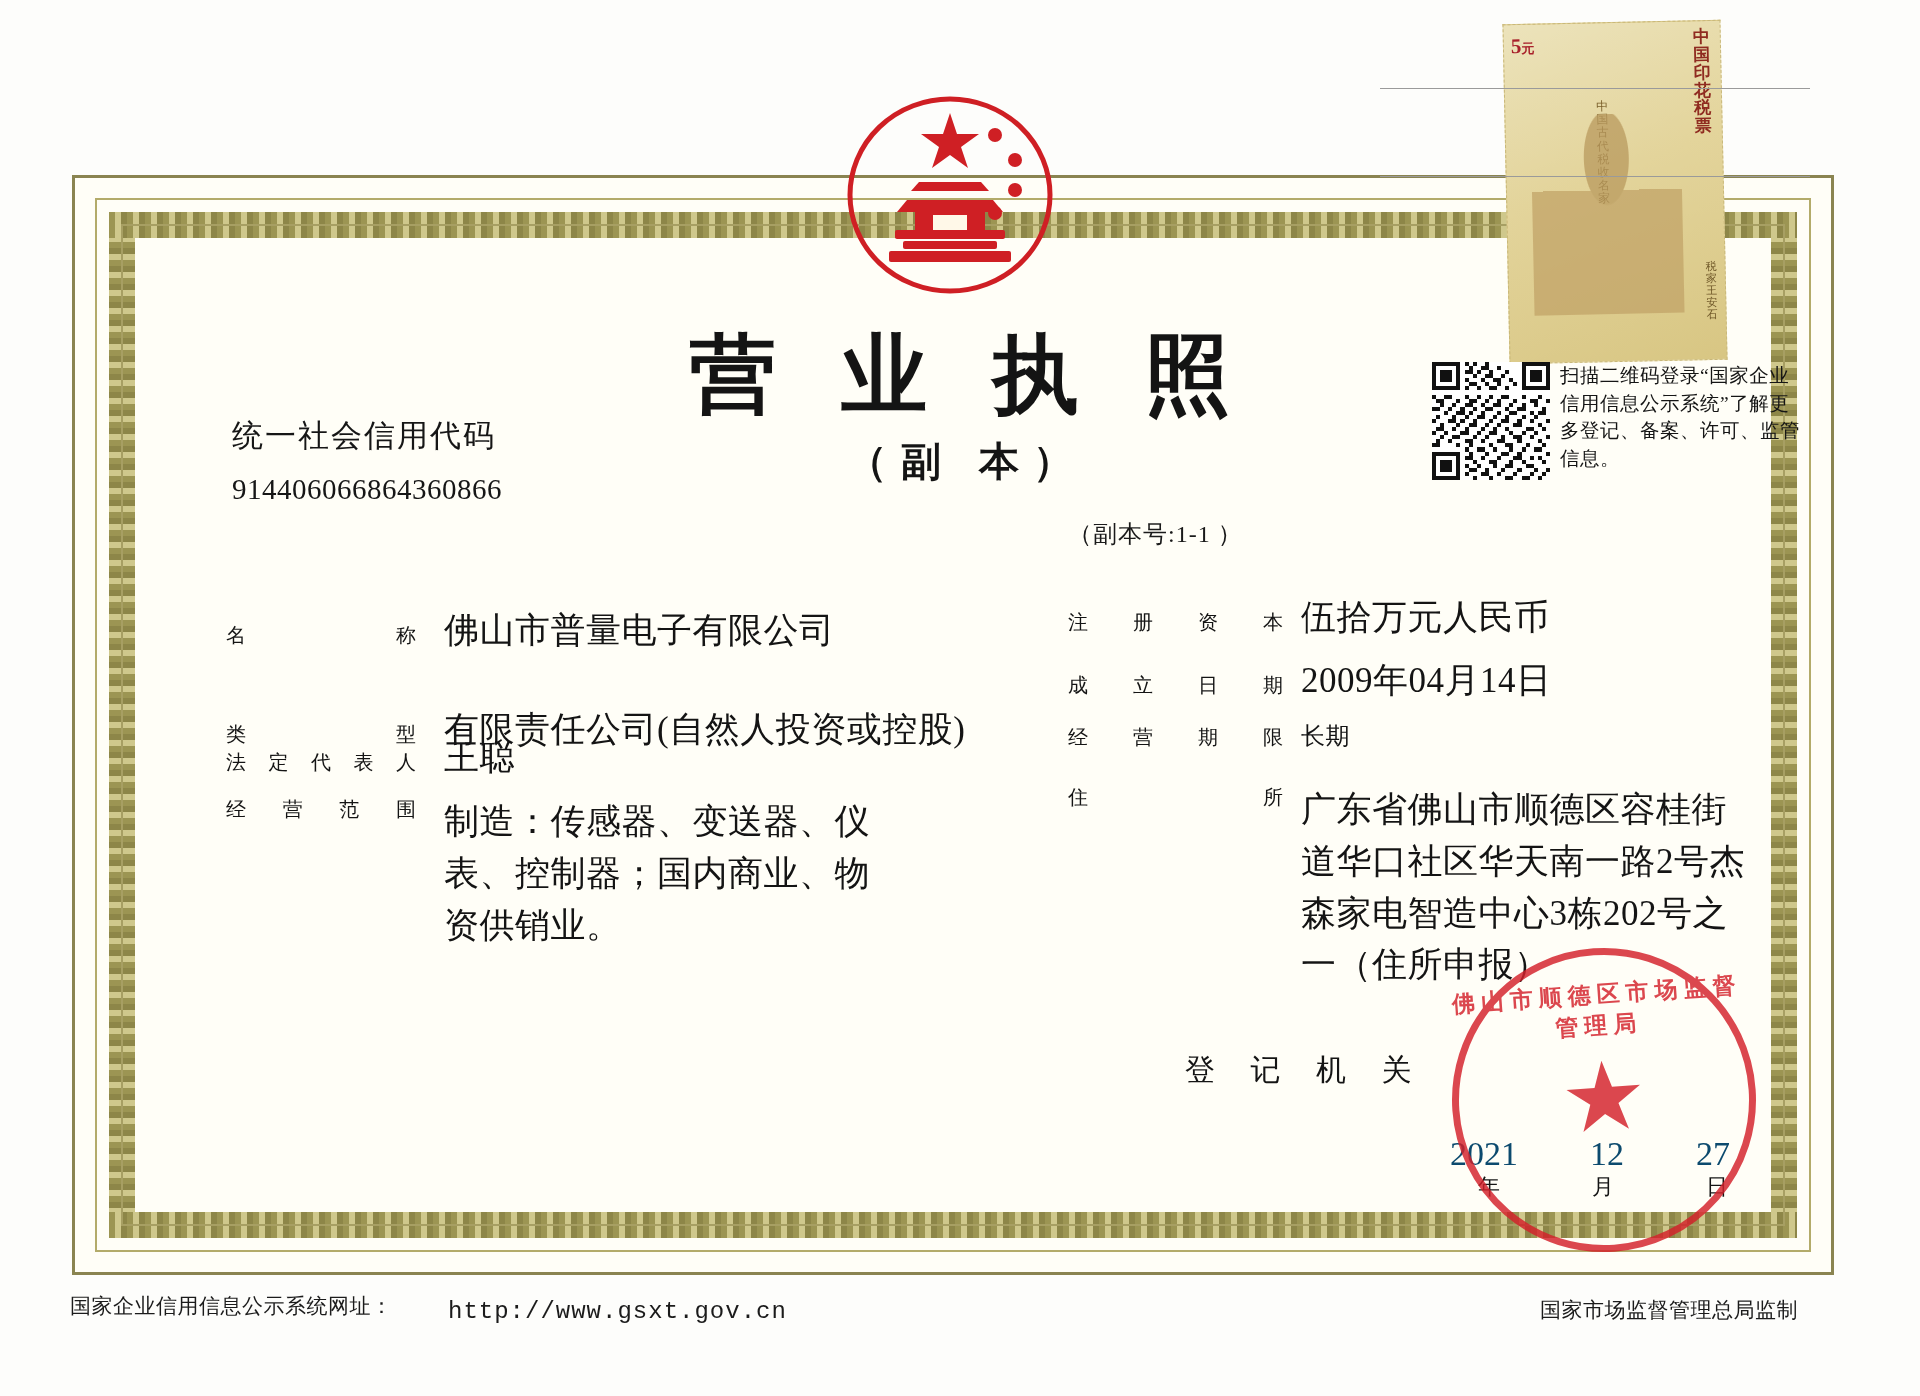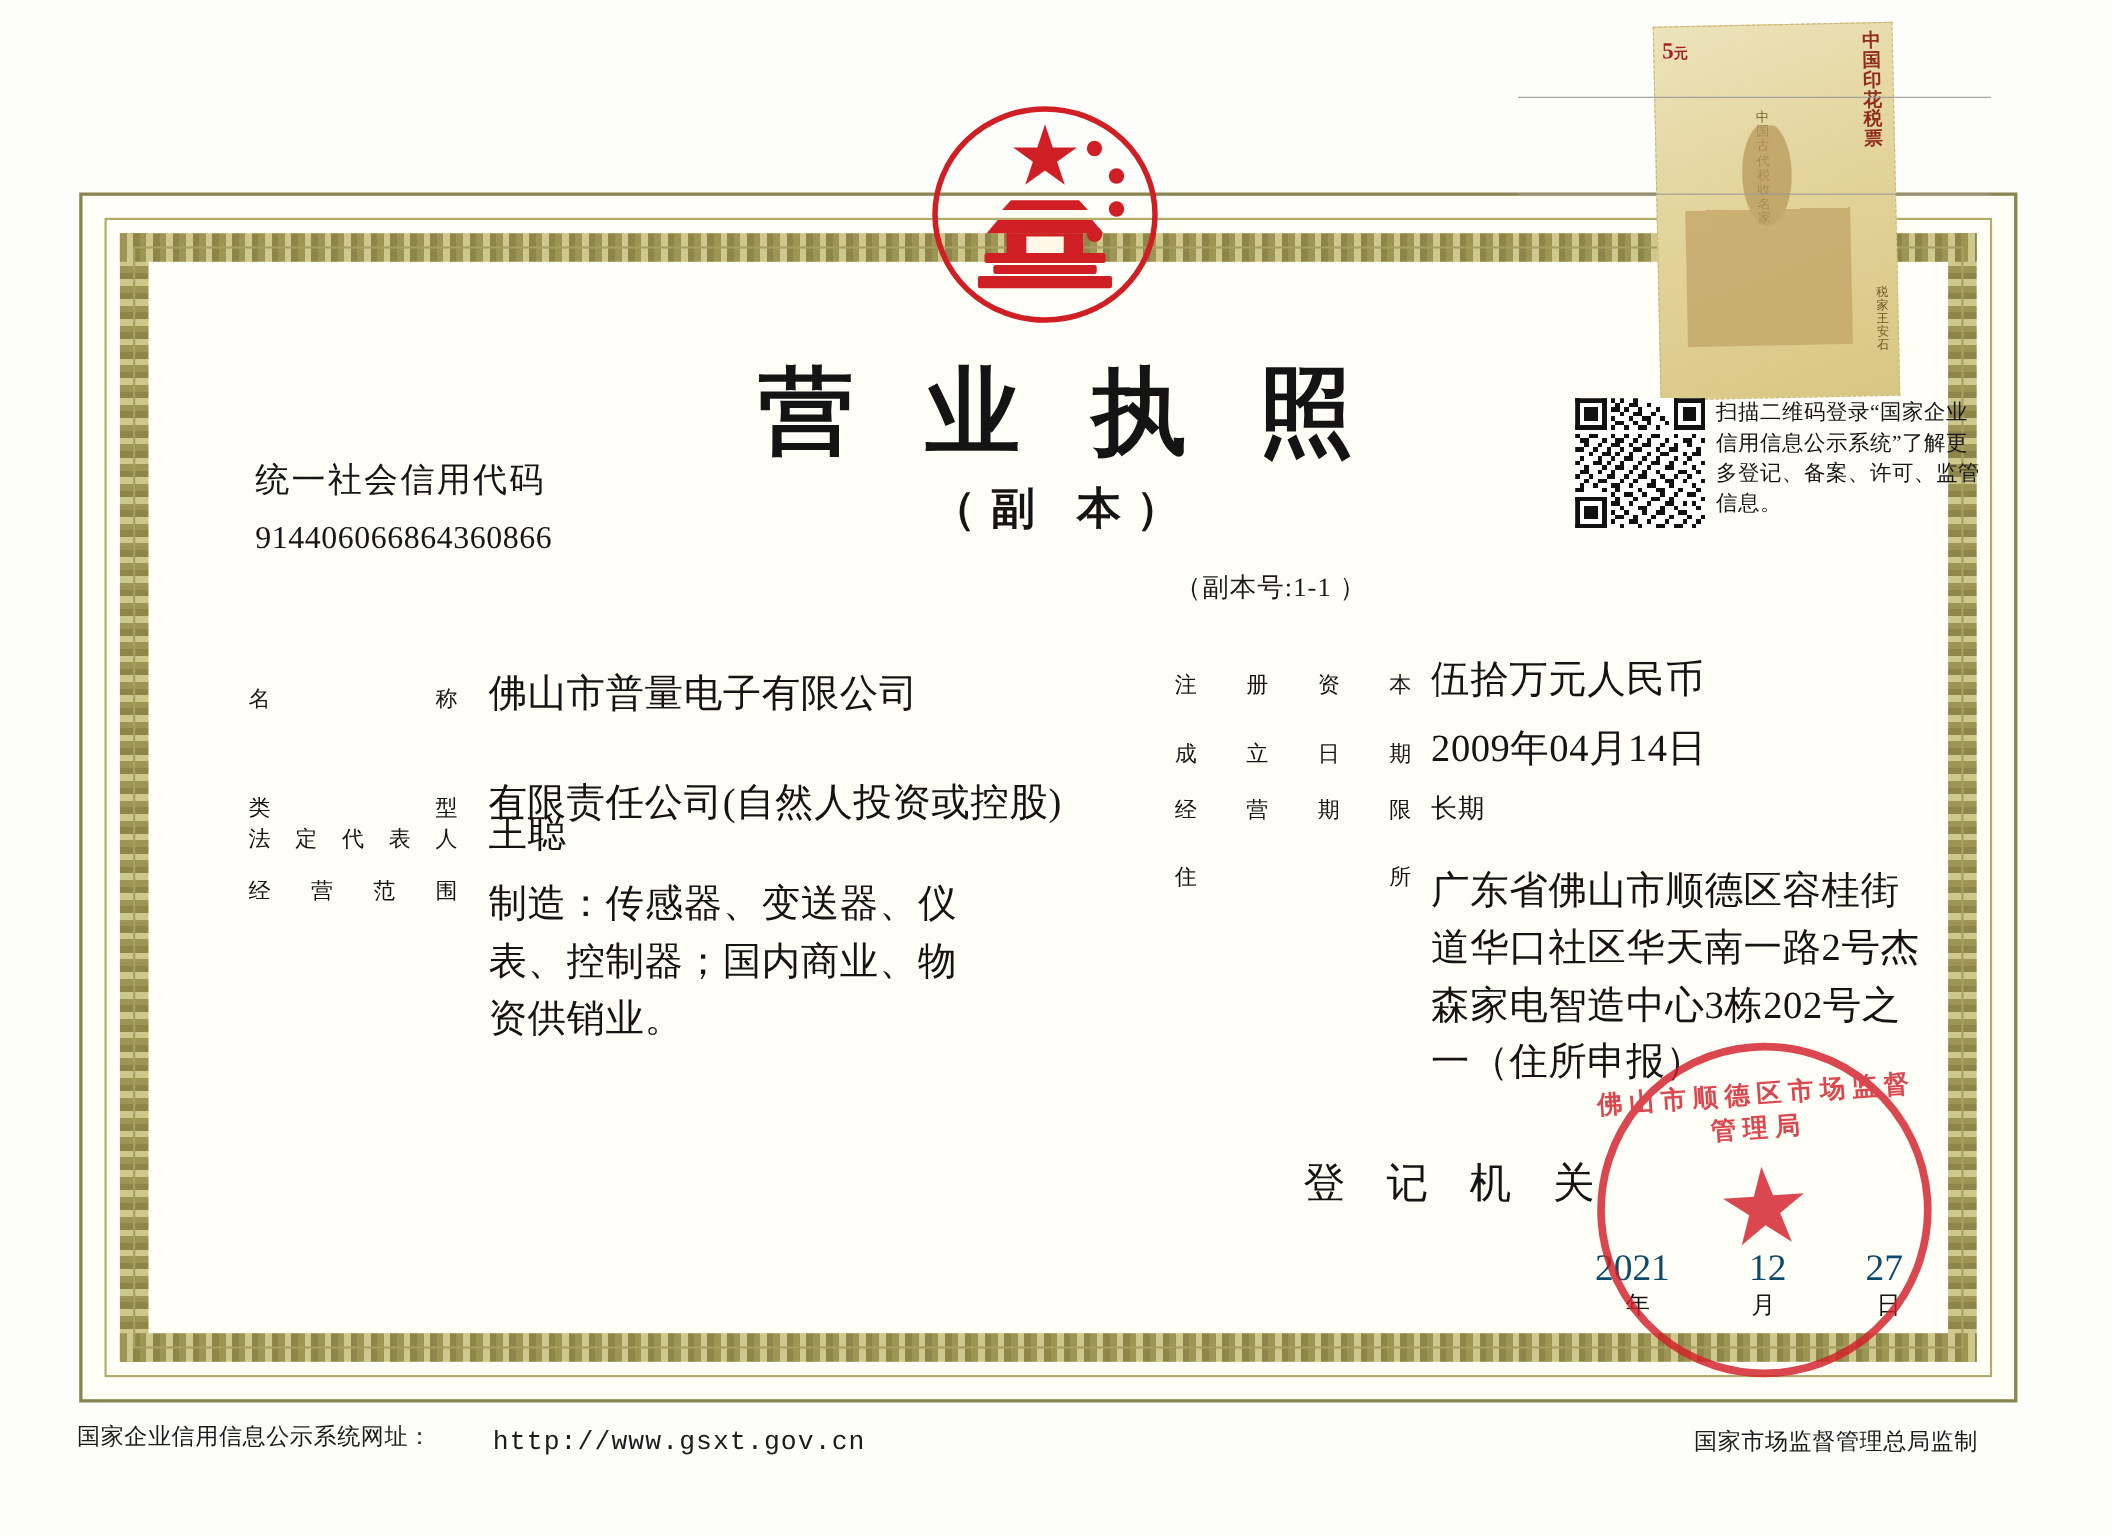--- a/index.html
+++ b/index.html
@@ -209,21 +209,21 @@
   .lbl-spread {
     display: inline-block;
     text-align: justify;
     text-align-last: justify;
   }
 
   
   #reg-auth-label {
     position: absolute;
     left: 1185px; top: 1050px;
-    font-size: 38px;
+    font-size: 30px;
     letter-spacing: 14px;
     color: #141414;
     text-align: right;
   }
   #reg-date {
     position: absolute;
     left: 1450px; top: 1135px;
     width: 280px;
     font-size: 34px;
     color: #0c4a6e;

